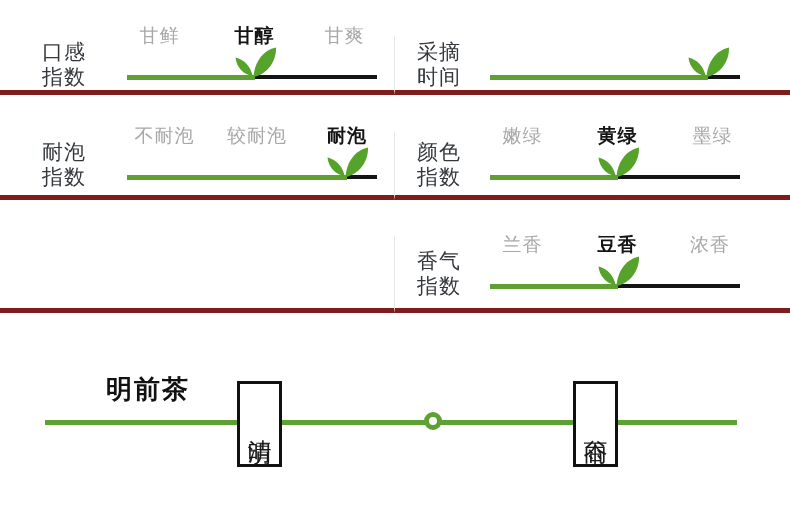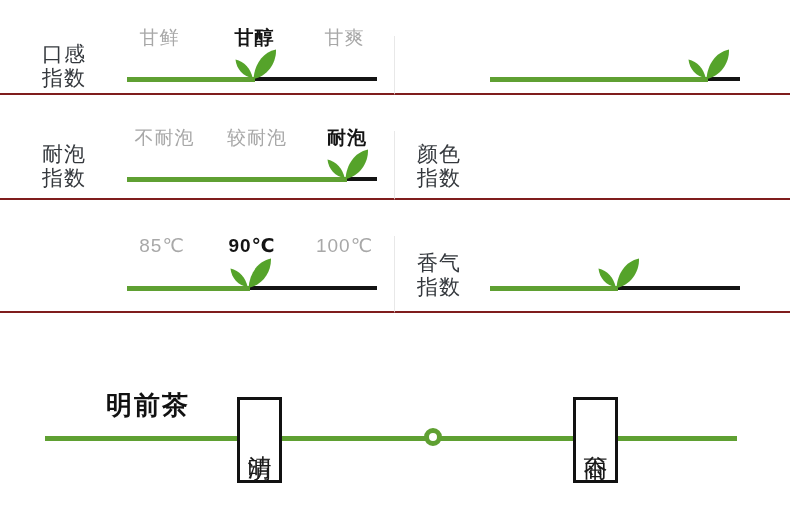--- a/index.html
+++ b/index.html
@@ -2,21 +2,21 @@
 <html><head>
 <meta charset="utf-8">
 <style>
   html,body{margin:0;padding:0;background:#ffffff;}
   .page{
     position:relative;width:790px;height:525px;background:#fff;overflow:hidden;
     font-family:"Liberation Sans","DejaVu Sans",sans-serif;
   }
   
   .grid{display:grid;grid-template-columns:395px 395px;grid-template-rows:95px 105px 113px;}
-  .cell{position:relative;border-bottom:2px solid #7f1d1d;box-sizing:border-box;margin-top:36px;}
+  .cell{position:relative;border-bottom:5px solid #7f1d1d;box-sizing:border-box;margin-top:36px;}
   .cell.col-l{border-right:1px solid #e8e8e8;}
   .plabel{
     position:absolute;top:50%;transform:translateY(-46%);
     font-size:21px;line-height:1.18;color:#34383d;letter-spacing:1px;white-space:nowrap;
   }
   .col-l .plabel{left:42px;}
   .col-r .plabel{left:22px;}
   .slider{position:absolute;top:50%;transform:translateY(-50%);height:80px;width:250px;}
   .col-l .slider{left:127px;}
   .col-r .slider{left:95px;}
@@ -25,21 +25,21 @@
     position:absolute;transform:translateX(-50%);white-space:nowrap;
     font-size:19px;color:#a8a8a8;letter-spacing:1px;
   }
   .opt.sel{color:#141414;font-weight:700;}
   .track{position:absolute;top:52px;left:0;width:100%;height:5px;}
   .seg-g{position:absolute;left:0;top:0;height:5px;background:#5fa032;}
   .seg-b{position:absolute;right:0;top:0;height:4px;background:#141414;}
   .leaf{position:absolute;top:21px;width:44px;height:36px;margin-left:-22px;}
   .leaf svg{display:block;}
   
-  .timeline{position:absolute;left:0;top:318px;width:754px;height:207px;padding-left:27px;}
+  .timeline{position:absolute;left:0;top:302px;width:754px;height:207px;padding-left:27px;}
   .tl-line{position:absolute;left:45px;top:118px;width:692px;height:5px;background:#5fa032;}
   .tl-seg-label{
     position:absolute;top:70px;transform:translateX(-50%);
     font-size:26px;font-weight:700;color:#111;letter-spacing:2px;white-space:nowrap;
   }
   .tl-box{
     position:absolute;top:79px;width:45px;height:86px;box-sizing:border-box;
     border:3px solid #111;background:#fff;display:flex;align-items:center;justify-content:center;
   }
   .tl-box span{
@@ -76,20 +76,24 @@
           <svg width="44" height="36" viewBox="0 0 44 36">
             <path d="M20.5,33 C21.5,19 29,6.5 43,3.5 C43.5,17.5 34,30.5 20.5,33 Z" fill="#55a32a"></path>
             <path d="M19.8,32.2 C17.5,22.5 11.5,15.5 2.5,13.5 C3.5,23.5 10.5,30.5 19.8,32.2 Z" fill="#55a32a"></path>
             <path d="M21,32.5 C18,35.6 13,36.4 9.5,34.2 C13.5,36.2 18,35 21,34.2 Z" fill="#55a32a"></path>
           </svg>
         </span>
       </div>
     </div>
 
     <div class="cell col-r">
+      <div class="plabel">
+        <div>采摘</div>
+        <div>时间</div>
+      </div>
       <div class="slider">
         <div class="track">
           <div class="seg-g" style="width:87%"></div>
           <div class="seg-b" style="left:87%"></div>
         </div>
         <span class="leaf" style="left:87%">
           <svg width="44" height="36" viewBox="0 0 44 36">
             <path d="M20.5,33 C21.5,19 29,6.5 43,3.5 C43.5,17.5 34,30.5 20.5,33 Z" fill="#55a32a"></path>
             <path d="M19.8,32.2 C17.5,22.5 11.5,15.5 2.5,13.5 C3.5,23.5 10.5,30.5 19.8,32.2 Z" fill="#55a32a"></path>
             <path d="M21,32.5 C18,35.6 13,36.4 9.5,34.2 C13.5,36.2 18,35 21,34.2 Z" fill="#55a32a"></path>
@@ -121,63 +125,68 @@
           </svg>
         </span>
       </div>
     </div>
 
     <div class="cell col-r">
       <div class="plabel">
         <div>颜色</div>
         <div>指数</div>
       </div>
-    </div>
-
-    <div class="cell col-l">
-      <div class="slider">
-        <div class="opts">
-          <span class="opt" style="left:14%">85℃</span>
-          <span class="opt sel" style="left:50%">90℃</span>
-          <span class="opt" style="left:87%">100℃</span>
-        </div>
-        <div class="track">
-          <div class="seg-g" style="width:49%"></div>
-          <div class="seg-b" style="left:49%"></div>
-        </div>
-        <span class="leaf" style="left:49%">
-          <svg width="44" height="36" viewBox="0 0 44 36">
-            <path d="M20.5,33 C21.5,19 29,6.5 43,3.5 C43.5,17.5 34,30.5 20.5,33 Z" fill="#55a32a"></path>
-            <path d="M19.8,32.2 C17.5,22.5 11.5,15.5 2.5,13.5 C3.5,23.5 10.5,30.5 19.8,32.2 Z" fill="#55a32a"></path>
-            <path d="M21,32.5 C18,35.6 13,36.4 9.5,34.2 C13.5,36.2 18,35 21,34.2 Z" fill="#55a32a"></path>
-          </svg>
-        </span>
-      </div>
-    </div>
-
-    <div class="cell col-r">
-      <div class="plabel">
-        <div>香气</div>
-        <div>指数</div>
-      </div>
-      <div class="slider">
+      <div class="slider">
+        <div class="opts">
+          <span class="opt" style="left:13%">嫩绿</span>
+          <span class="opt sel" style="left:51%">黄绿</span>
+          <span class="opt" style="left:89%">墨绿</span>
+        </div>
         <div class="track">
           <div class="seg-g" style="width:51%"></div>
           <div class="seg-b" style="left:51%"></div>
         </div>
         <span class="leaf" style="left:51%">
           <svg width="44" height="36" viewBox="0 0 44 36">
             <path d="M20.5,33 C21.5,19 29,6.5 43,3.5 C43.5,17.5 34,30.5 20.5,33 Z" fill="#55a32a"></path>
             <path d="M19.8,32.2 C17.5,22.5 11.5,15.5 2.5,13.5 C3.5,23.5 10.5,30.5 19.8,32.2 Z" fill="#55a32a"></path>
             <path d="M21,32.5 C18,35.6 13,36.4 9.5,34.2 C13.5,36.2 18,35 21,34.2 Z" fill="#55a32a"></path>
           </svg>
         </span>
       </div>
     </div>
 
+    <div class="cell col-l">
+    </div>
+
+    <div class="cell col-r">
+      <div class="plabel">
+        <div>香气</div>
+        <div>指数</div>
+      </div>
+      <div class="slider">
+        <div class="opts">
+          <span class="opt" style="left:13%">兰香</span>
+          <span class="opt sel" style="left:51%">豆香</span>
+          <span class="opt" style="left:88%">浓香</span>
+        </div>
+        <div class="track">
+          <div class="seg-g" style="width:51%"></div>
+          <div class="seg-b" style="left:51%"></div>
+        </div>
+        <span class="leaf" style="left:51%">
+          <svg width="44" height="36" viewBox="0 0 44 36">
+            <path d="M20.5,33 C21.5,19 29,6.5 43,3.5 C43.5,17.5 34,30.5 20.5,33 Z" fill="#55a32a"></path>
+            <path d="M19.8,32.2 C17.5,22.5 11.5,15.5 2.5,13.5 C3.5,23.5 10.5,30.5 19.8,32.2 Z" fill="#55a32a"></path>
+            <path d="M21,32.5 C18,35.6 13,36.4 9.5,34.2 C13.5,36.2 18,35 21,34.2 Z" fill="#55a32a"></path>
+          </svg>
+        </span>
+      </div>
+    </div>
+
   </div>
 
   <div class="timeline">
     <div class="tl-line"></div>
 
     <div class="tl-seg-label" style="left:148px">明前茶</div>
 
     <div class="tl-box" style="left:237px">
       <span>清明</span>
     </div>

